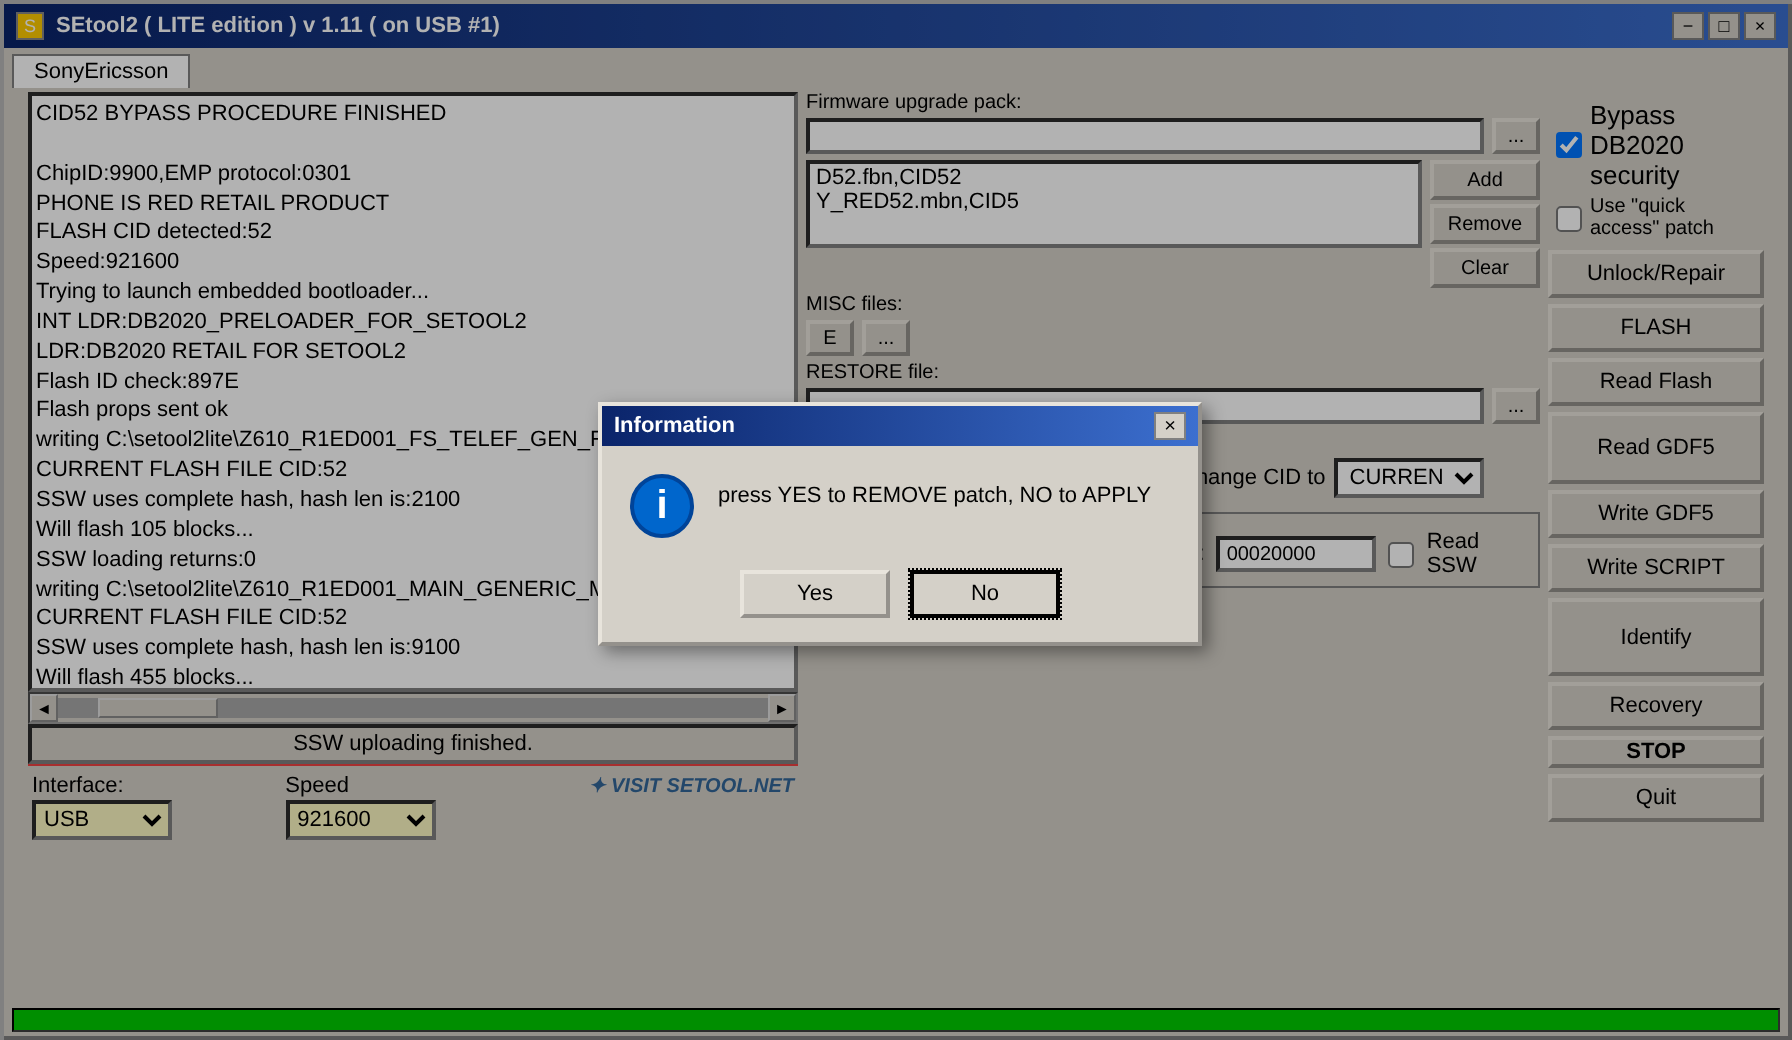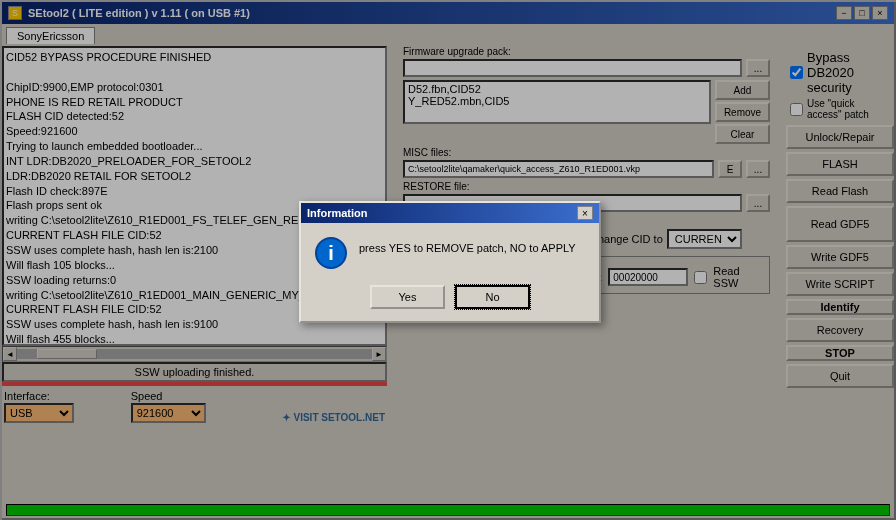--- a/index.html
+++ b/index.html
@@ -57,21 +57,21 @@
       max-height: 340px;
     }
 
     .status-bar-log {
       background: #d4d0c8;
       border: 2px inset #808080;
       padding: 2px 6px;
       font-size: 11px;
       text-align: center;
     }
-    .select-box { width: 70px; height: 20px; border: 2px inset #808080; background: #fdba74; }
+    .select-box { width: 70px; height: 20px; border: 2px inset #808080; background: #fef9c3; }
     .fw-row { display: flex; align-items: center; gap: 4px; }
     .fw-input {
       flex: 1;
       height: 18px;
       border: 2px inset #808080;
       background: white;
       padding: 1px 3px;
       font-size: 10px;
     }
     .fw-input-filled {
@@ -206,22 +206,22 @@
       cursor: pointer;
     }
     .dialog-btn.focused {
       border: 2px solid #000;
       outline: 1px dotted #000;
     }
 
     .main-layout {
       display: flex;
       flex: 1;
-      gap: 16px;
-      padding: 2px 0;
+      gap: 4px;
+      padding: 2px 12px;
     }
 
     .left-col {
       width: 385px;
       display: flex;
       flex-direction: column;
     }
 
     .center-col {
       flex: 1;
@@ -244,24 +244,24 @@
       height: 16px;
       background: #d4d0c8;
       border: 1px inset #a0a0a0;
     }
     .scroll-arrow { width: 14px; height: 14px; background: #d4d0c8; border: 1px outset #e0e0e0; display: flex; align-items: center; justify-content: center; font-size: 8px; cursor: pointer; }
     .scroll-body { flex: 1; height: 10px; background: #a8a8a8; position: relative; }
     .scroll-handle { width: 60px; height: 10px; background: #d4d0c8; border: 1px outset #e0e0e0; position: absolute; left: 20px; }
 
     .bottom-bar {
       display: flex;
-      align-items: flex-end;
+      align-items: flex-start;
       justify-content: space-between;
       padding: 2px 6px;
-      border-top: 4px solid #ef4444;
+      border-top: 1px solid #ef4444;
     }
 
     .section-group {
       border: 1px solid #808080;
       padding: 4px;
       position: relative;
       margin-bottom: 4px;
     }
     .section-legend {
       position: absolute;
@@ -336,21 +336,21 @@
           <select class="select-box" style="width:70px;">
             <option>USB</option>
           </select>
         </div>
         <div style="display:flex; flex-direction:column; gap:1px; margin-left:6px;">
           <span>Speed</span>
           <select class="select-box" style="width:75px;">
             <option>921600</option>
           </select>
         </div>
-        <div style="margin-left:26px;">
+        <div style="margin-left:26px;font-style:italic;">
           <span style="color:#336699; font-weight:bold; font-size:10px;">✦ VISIT SETOOL.NET</span>
         </div>
       </div>
     </div>
 
     <div class="center-col">
 
       <div style="display:flex; flex-direction:column; gap:2px;">
         <div class="fw-row">
           <span style="font-size:10px;">Firmware upgrade pack:</span>
@@ -371,21 +371,20 @@
         <div style="display:flex; flex-direction:column; gap:2px;">
           <button class="small-btn" style="width:55px; height:20px;">Add</button>
           <button class="small-btn" style="width:55px; height:20px;">Remove</button>
           <button class="small-btn" style="width:55px; height:20px;">Clear</button>
         </div>
       </div>
 
       <div style="display:flex; flex-direction:column; gap:2px;">
         <span style="font-size:10px;">MISC files:</span>
         <div class="fw-row">
-          <input class="fw-input-filled" type="text" value="C:\setool2lite\qamaker\quick_access_Z610_R1ED001.vkp" style="flex: 1 1 0%; font-size: 9px;">
           <button class="small-btn" style="width:20px;">E</button>
           <button class="small-btn" style="width:24px;">...</button>
         </div>
       </div>
 
       <div style="display:flex; flex-direction:column; gap:2px;">
         <span style="font-size:10px;">RESTORE file:</span>
         <div class="fw-row">
           <input class="fw-input" type="text" value="" style="flex: 1 1 0%;">
           <button class="small-btn" style="width:24px;">...</button>
@@ -432,21 +431,21 @@
           <span style="font-size:10px;">Use "quick access" patch</span>
         </div>
       </div>
 
       <button class="action-btn" style="height:24px;">Unlock/Repair</button>
       <button class="action-btn" style="height:24px;">FLASH</button>
       <button class="action-btn" style="height:24px;">Read Flash</button>
       <button class="action-btn" style="height:36px;">Read GDF5</button>
       <button class="action-btn" style="height:24px;">Write GDF5</button>
       <button class="action-btn" style="height:24px;">Write SCRIPT</button>
-      <button class="action-btn" style="height:16px;font-weight:bold;">Identify</button>
+      <button class="action-btn" style="height:39px;">Identify</button>
       <button class="action-btn" style="height:24px;">Recovery</button>
       <button class="action-btn stop" style="height:16px; background:#d4d0c8;">STOP</button>
       <button class="action-btn" style="height:24px;">Quit</button>
     </div>
   </div>
 
   <div style="height:12px; background:#00cc00; margin:2px 4px; border: 1px inset #404040;"></div>
 
   <div class="overlay">
     <div class="dialog">

